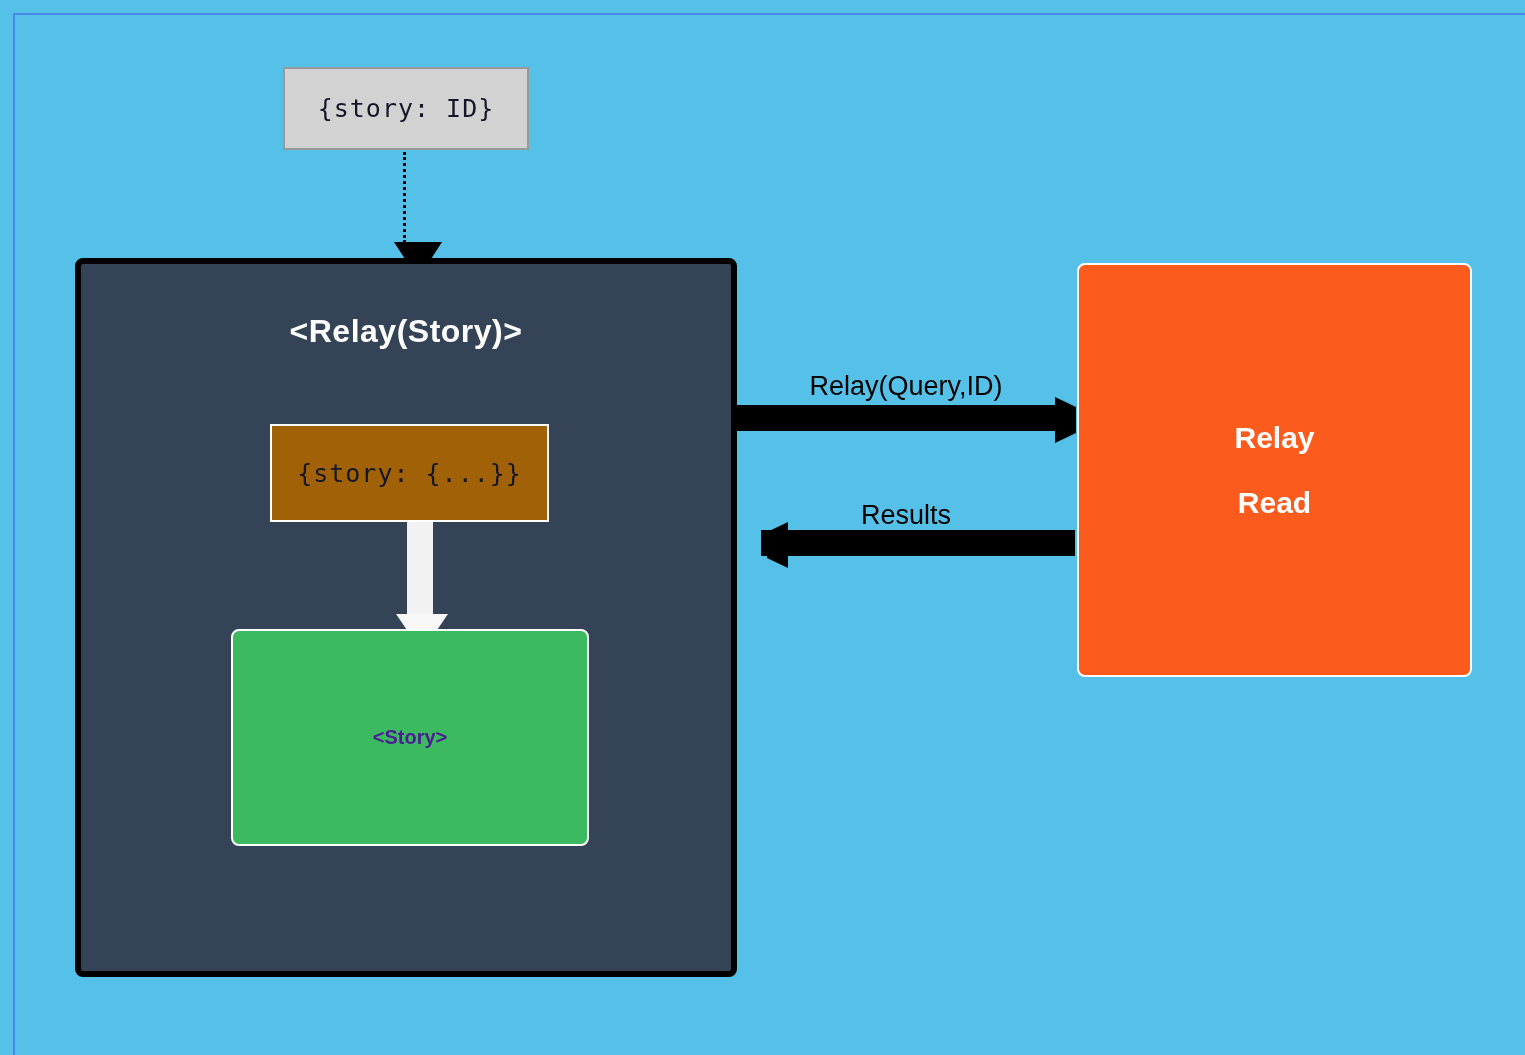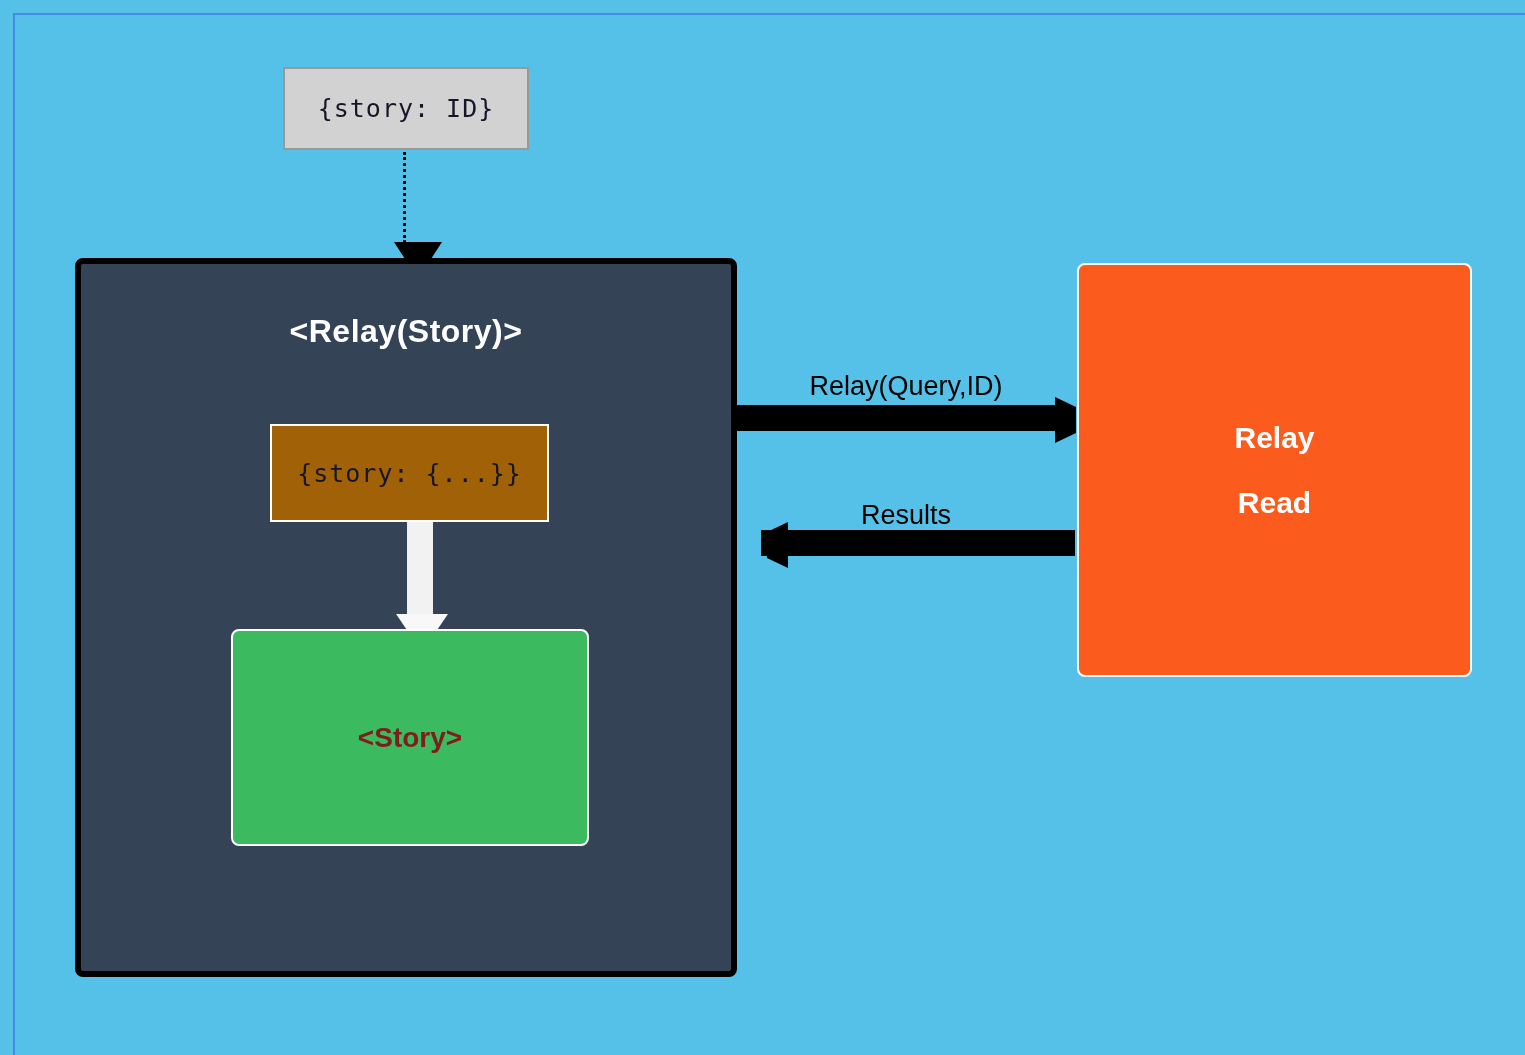--- a/index.html
+++ b/index.html
@@ -67,21 +67,21 @@
     border-top: 19px solid #f8f8f8;
   }
 
   
   .story-box {
     left: 150px; top: 365px; width: 358px; height: 217px;
     background: #3cba5f; border: 2px solid #ffffff; border-radius: 8px;
     display: flex; align-items: center; justify-content: center;
   }
   .story-label {
-    color: #7f1d1d; font-size: 28px; font-weight: bold;
+    color: #4c1d95; font-size: 20px; font-weight: bold;
   }
 
   
   .store-box {
     left: 1062px; top: 248px; width: 395px; height: 414px;
     background: #fb5c1d; border: 2px solid #ffffff; border-radius: 8px;
     display: flex; flex-direction: column;
     align-items: center; justify-content: center;
   }
   .store-label {

